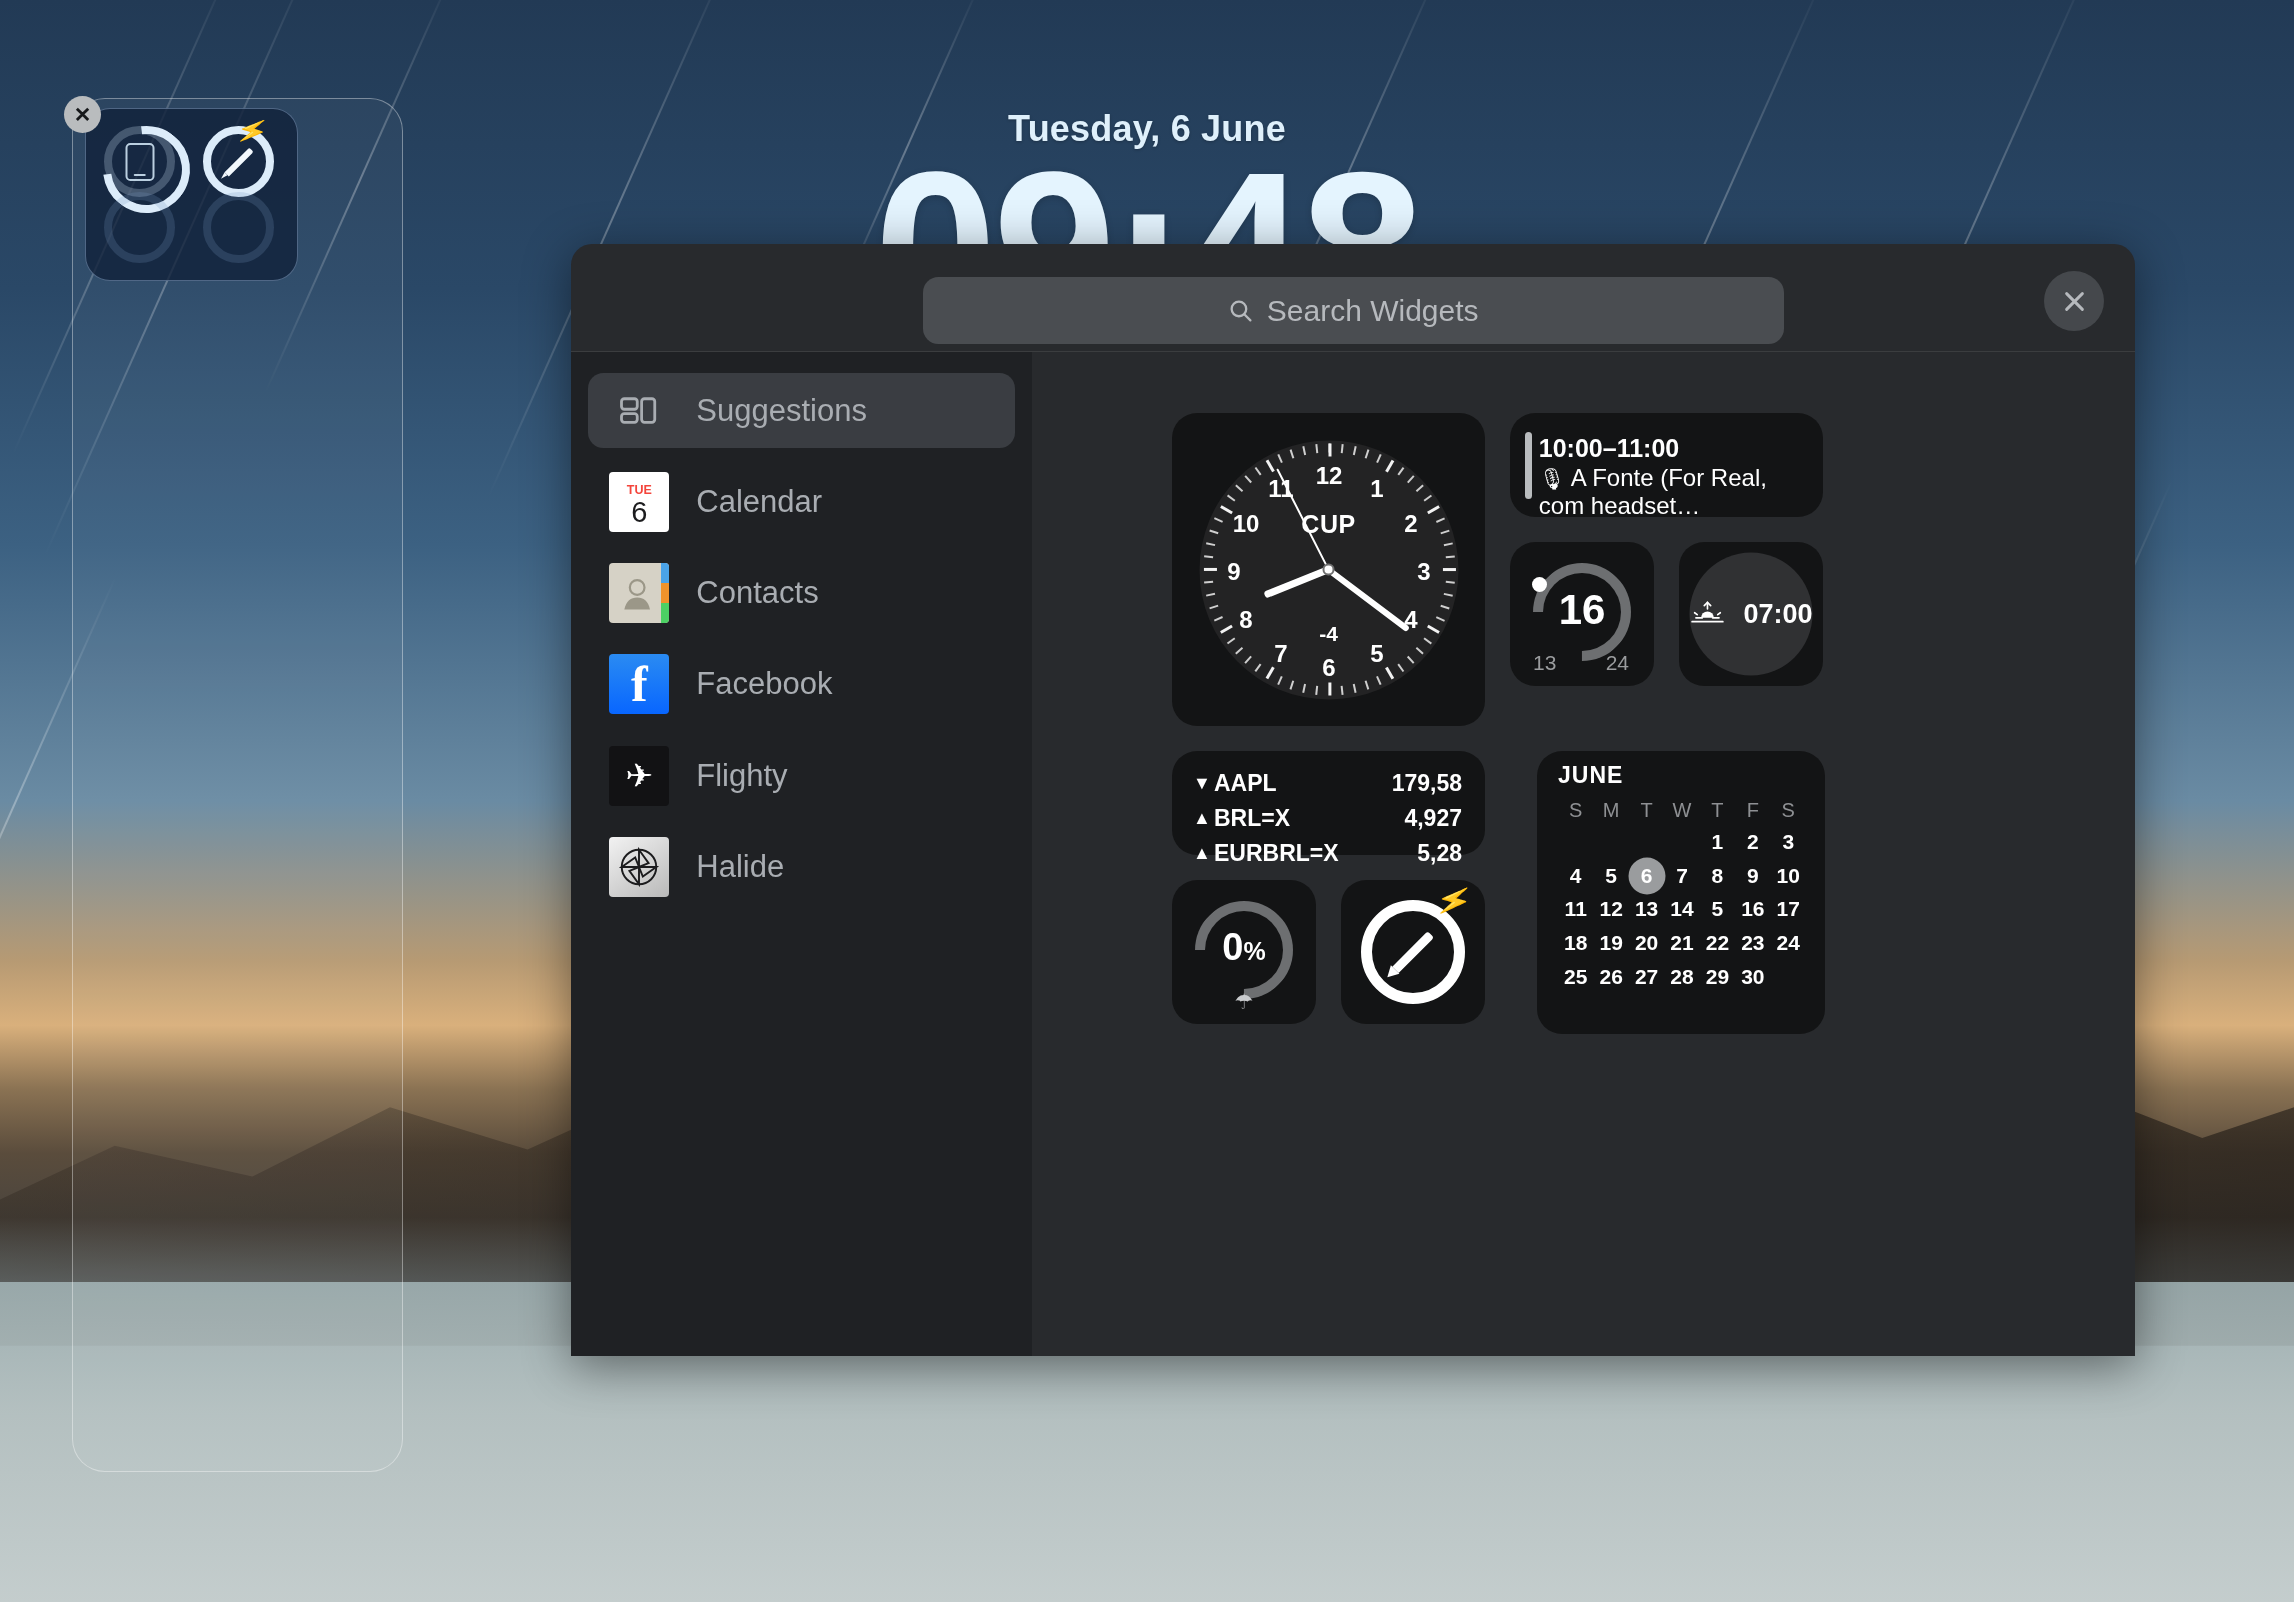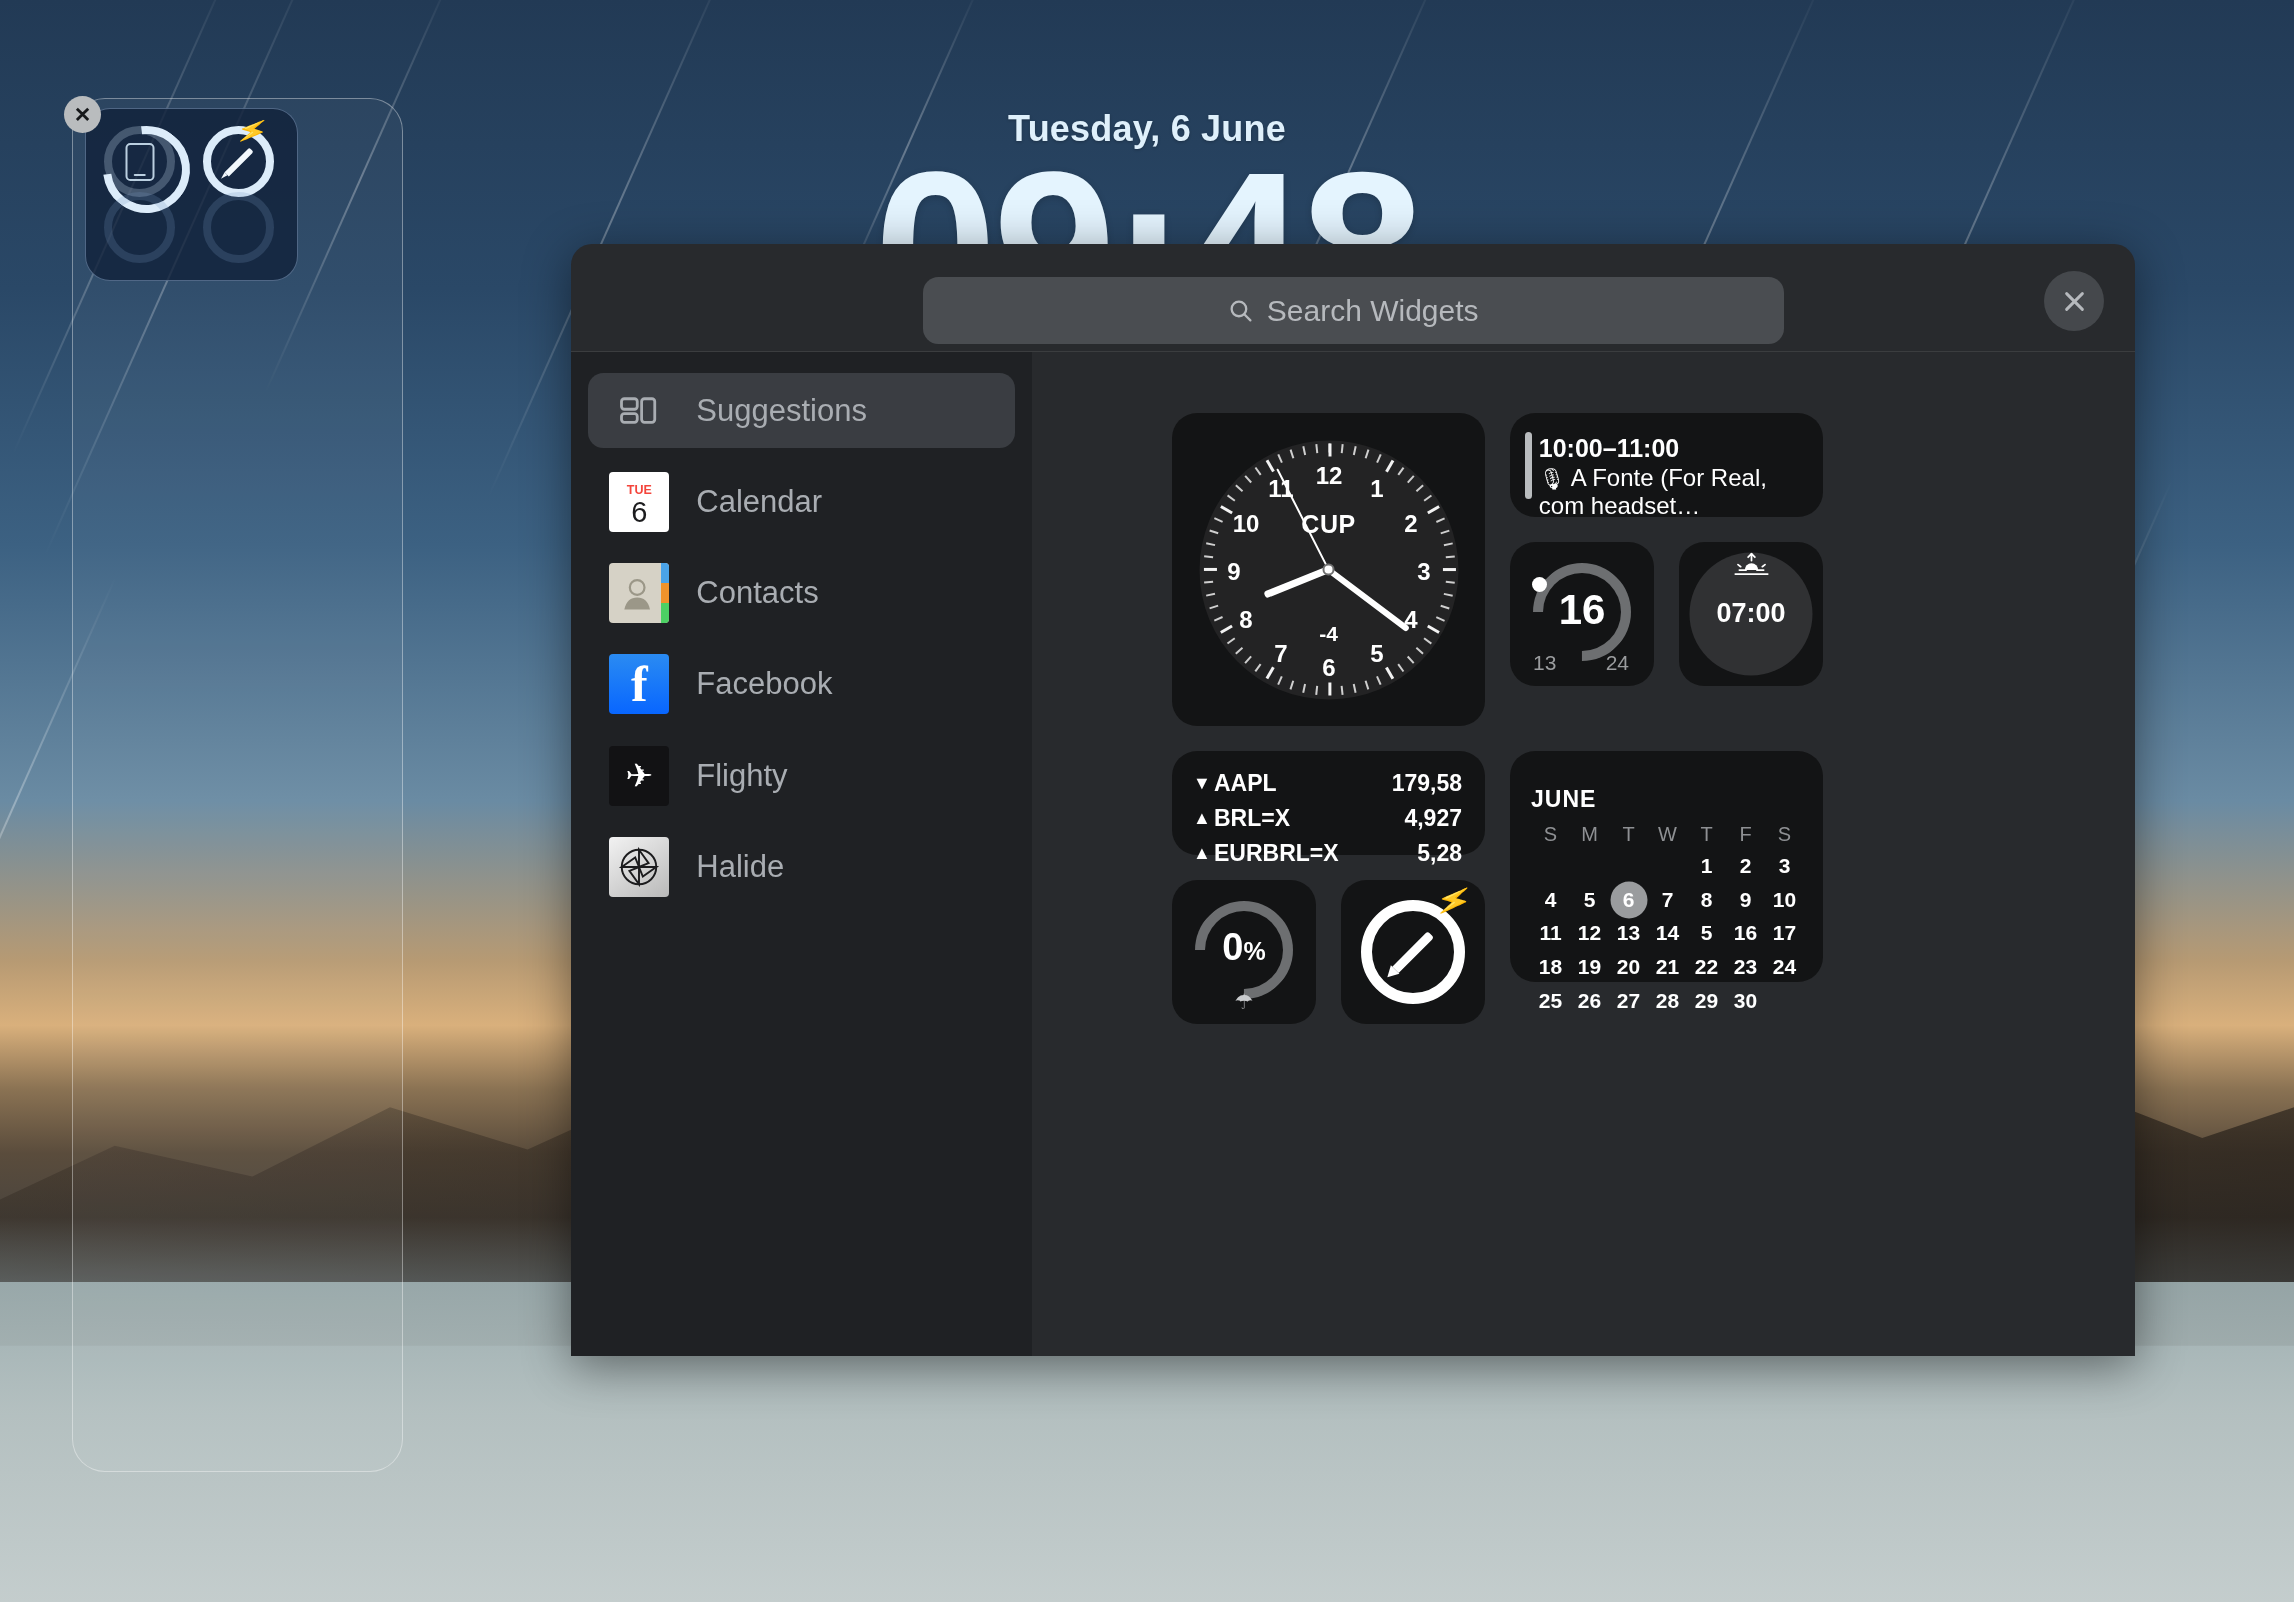--- a/index.html
+++ b/index.html
@@ -310,21 +310,21 @@
   #temp-value { position: absolute; left: 0; right: 0; top: 44px; text-align: center; color: #fff; font-size: 42px; font-weight: bold; }
   #temp-lo { position: absolute; left: 23px; bottom: 11.5px; color: #9a9c9e; font-size: 21px; }
   #temp-hi { position: absolute; right: 25px; bottom: 11.5px; color: #9a9c9e; font-size: 21px; }
 
   
   #sun-widget { width: 144px; height: 144px; }
   #sun-circle {
     position: absolute; left: 50%; top: 50%; transform: translate(-50%,-50%);
     width: 123px; height: 123px; border-radius: 50%;
     background: #303133;
-    display: flex; flex-direction: column; align-items: center; justify-content: flex-start;
+    display: flex; flex-direction: row; align-items: center; justify-content: flex-start;
     gap: 18px;
   }
   #sun-time { color: #fff; font-size: 27px; font-weight: bold; }
 
   
   #stocks-widget { padding: 15.4px 23px 0 21px; }
   .stock-row { display: flex; align-items: center; color: #fff; font-size: 23px; font-weight: bold; line-height: 1.52; }
   .stock-arrow { width: 21px; font-size: 18px; }
   .stock-sym { flex: 1; }
   .stock-val { }
@@ -356,21 +356,21 @@
     width: 8.6px; height: 50px; background: #fff; border-radius: 2.9px 2.9px 0 0;
   }
   #pencil-body::after {
     content: ""; position: absolute; left: -1.9px; bottom: -10.6px;
     border-left: 6.2px solid transparent; border-right: 6.2px solid transparent;
     border-top: 11.5px solid #fff;
   }
   #pencil-bolt { position: absolute; right: 13.4px; top: 3.8px; color: #fff; font-size: 29px; transform: rotate(16deg); }
 
   
-  #month-widget { width: 313px; height: 231px; padding: 35px 19px 0 21px; }
+  #month-widget { width: 313px; height: 283px; padding: 11px 19px 0 21px; margin-left: 27px; }
   #month-name { color: #fff; font-size: 23px; font-weight: bold; letter-spacing: 1px; margin-bottom: 5.8px; }
   #dow-row, .date-row { display: grid; grid-template-columns: repeat(7, 1fr); }
   #dow-row span { color: #8e9093; font-size: 20px; text-align: center; padding: 3.8px 0; }
   .date-row span {
     color: #fff; font-size: 21px; font-weight: bold; text-align: center;
     padding: 4.8px 0; position: relative;
   }
   .date-row span.today {
     color: #fff;
   }

